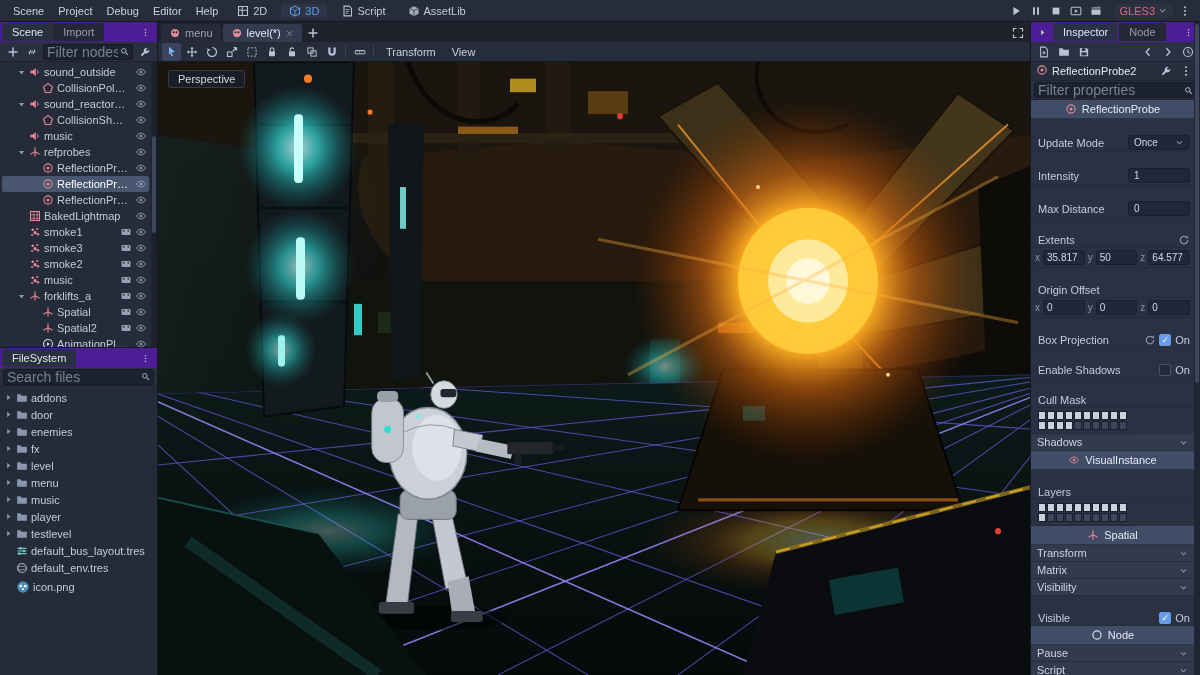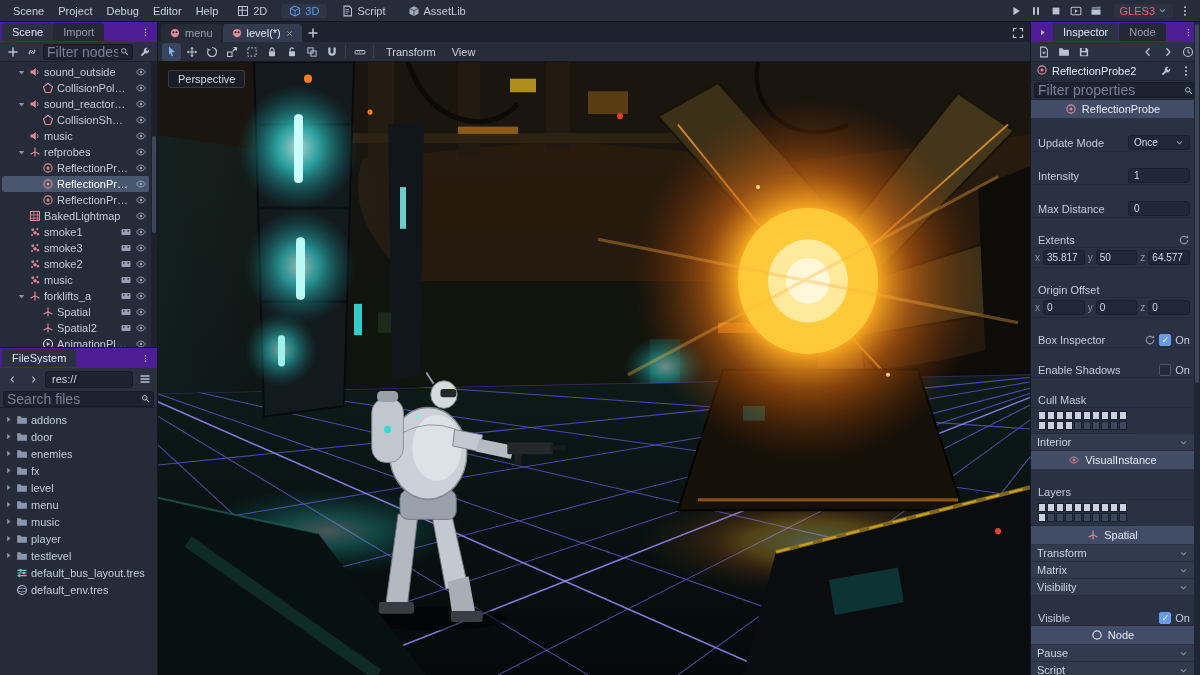--- a/index.html
+++ b/index.html
@@ -648,44 +648,20 @@
         <span class="tbtn">
             <span class="ic tiny">
               <svg viewBox="0 0 16 16">
                 <circle cx="8" cy="3" r="1.4" fill="currentColor"></circle>
                 <circle cx="8" cy="8" r="1.4" fill="currentColor"></circle>
                 <circle cx="8" cy="13" r="1.4" fill="currentColor"></circle>
               </svg>
             </span>
           </span>
       </div>
-      <div class="fs-nav">
-        <span class="tbtn">
-            <span class="ic tiny">
-              <svg viewBox="0 0 16 16">
-                <path d="M10 3L5.5 8 10 13" fill="none" stroke="currentColor" stroke-width="1.8"></path>
-              </svg>
-            </span>
-          </span>
-        <span class="tbtn">
-            <span class="ic tiny">
-              <svg viewBox="0 0 16 16">
-                <path d="M6 3l4.5 5L6 13" fill="none" stroke="currentColor" stroke-width="1.8"></path>
-              </svg>
-            </span>
-          </span>
-        <span class="pathbox">res://</span>
-        <span class="tbtn">
-            <span class="ic">
-              <svg viewBox="0 0 16 16">
-                <path d="M2 4h12M2 8h12M2 12h12" stroke="currentColor" stroke-width="1.8"></path>
-              </svg>
-            </span>
-          </span>
-      </div>
       <div class="fs-search">
         <div class="filterbox">
           <input placeholder="Search files" style="">
           <span class="ic tiny">
               <svg viewBox="0 0 16 16">
                 <circle cx="6.8" cy="6.8" r="4" fill="none" stroke="currentColor" stroke-width="1.6"></circle>
                 <path d="M9.8 9.8L14 14" stroke="currentColor" stroke-width="1.8"></path>
               </svg>
             </span>
         </div>
@@ -822,20 +798,32 @@
           </div>
           <div class="frow">
             <span class="arrsp"></span>
             <span class="ic c-dim2">
               <svg viewBox="0 0 16 16">
                 <circle cx="8" cy="8" r="6" fill="none" stroke="currentColor" stroke-width="1.4"></circle>
                 <ellipse cx="8" cy="8" rx="6" ry="2.5" fill="none" stroke="currentColor"></ellipse>
               </svg>
             </span>
             <span class="tname">default_env.tres</span>
+          </div>
+          <div class="frow big">
+            <span class="arrsp"></span>
+            <span class="ic ">
+              <svg viewBox="0 0 16 16">
+                <circle cx="8" cy="8" r="6.5" fill="#478cbf"></circle>
+                <circle cx="5.5" cy="7" r="1.5" fill="#fff"></circle>
+                <circle cx="10.5" cy="7" r="1.5" fill="#fff"></circle>
+                <rect x="7" y="9.5" width="2" height="2" fill="#fff"></rect>
+              </svg>
+            </span>
+            <span class="tname">icon.png</span>
           </div>
         </div>
     </div>
 
     <div class="center-col">
       <div class="scene-tab-bar">
         <span id="viewport-tabs" style="display:flex;gap:2px;">
             <span class="vtab ">
               <span class="ic c-node">
                 <svg viewBox="0 0 16 16">
@@ -1298,21 +1286,21 @@
             <span class="vcell">
               <span class="axis">y</span>
               <span class="valbox">0</span>
             </span>
             <span class="vcell">
               <span class="axis">z</span>
               <span class="valbox">0</span>
             </span>
           </div>
           <div class="irow">
-            <span class="lbl">Box Inspector</span>
+            <span class="lbl">Box Projection</span>
             <span class="ic c-dim">
               <svg viewBox="0 0 16 16">
                 <path d="M13 8a5 5 0 1 1-1.5-3.5" fill="none" stroke="currentColor" stroke-width="1.6"></path>
                 <path d="M13.5 1.5v4H9.8z" fill="currentColor"></path>
               </svg>
             </span>
             <span class="cbwrap">
               <span class="cb on">✓</span>
               <span class="cbtext">On</span>
             </span>
@@ -1343,21 +1331,21 @@
             <span class="gcell "></span>
             <span class="gcell "></span>
             <span class="gcell off"></span>
             <span class="gcell off"></span>
             <span class="gcell off"></span>
             <span class="gcell off"></span>
             <span class="gcell off"></span>
             <span class="gcell off"></span>
           </div>
           <div class="grp">
-            <span>Interior</span>
+            <span>Shadows</span>
             <span class="sp"></span>
             <span class="ic c-dim tiny">
               <svg viewBox="0 0 16 16">
                 <path d="M3.5 6l4.5 4.5L12.5 6" fill="none" stroke="currentColor" stroke-width="1.8"></path>
               </svg>
             </span>
           </div>
           <div class="cat">
             <span class="ic c-node">
               <svg viewBox="0 0 16 16">

